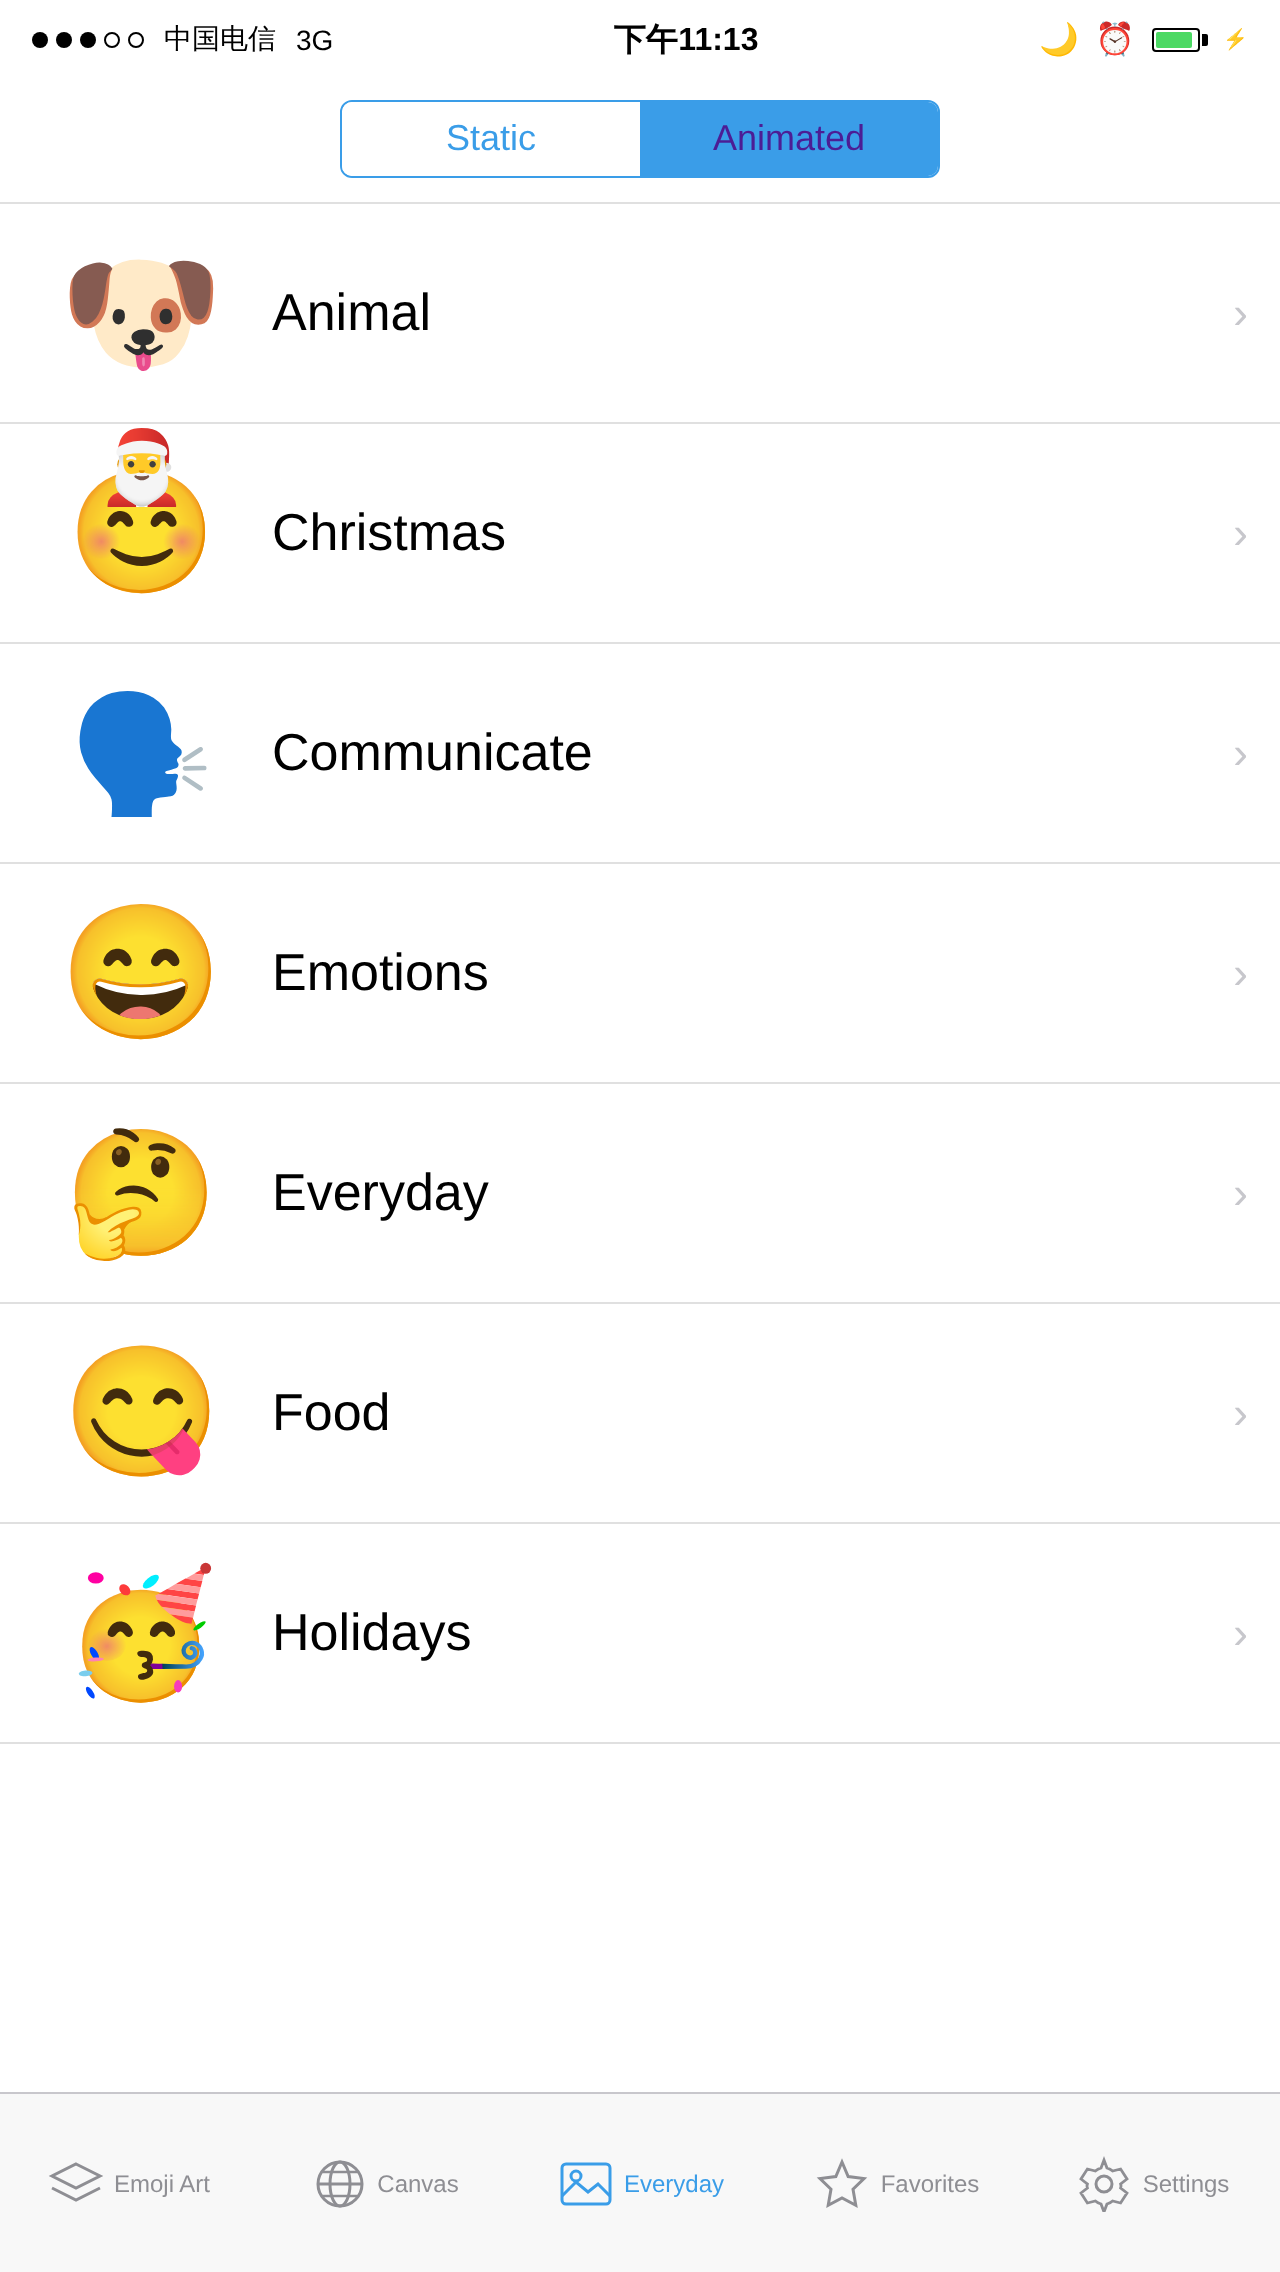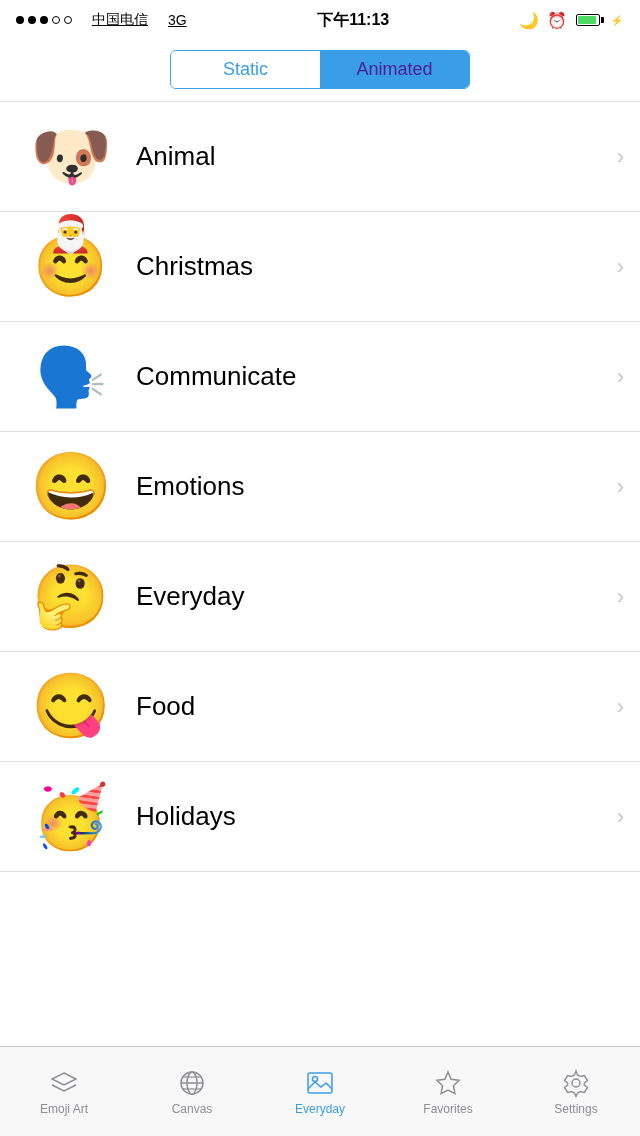--- a/index.html
+++ b/index.html
@@ -20,22 +20,21 @@
       display: flex;
       align-items: center;
       justify-content: space-between;
       padding: 0 16px;
       font-size: 14px;
       font-weight: 500;
     }
     .status-left {
       display: flex;
       align-items: center;
-      gap: 20px;
-      text-decoration: underline;
+      gap: 10px;
     }
     .status-dots {
       display: flex; gap: 4px; align-items: center;
     }
     .dot {
       width: 8px; height: 8px; border-radius: 50%; background: #000;
     }
     .dot.empty { background: transparent; border: 1.5px solid #000; }
     .status-carrier { font-size: 14px; }
     .status-right {
@@ -131,21 +130,21 @@
       width: 640px;
       height: 90px;
       background: #f8f8f8;
       border-top: 1px solid #c8c7cc;
       display: flex;
       align-items: center;
     }
     .tab-item {
       flex: 1;
       display: flex;
-      flex-direction: column;
+      flex-direction: row;
       align-items: center;
       justify-content: center;
       gap: 4px;
       cursor: pointer;
       height: 100%;
     }
     .tab-icon {
       width: 30px; height: 30px;
       display: flex; align-items: center; justify-content: center;
     }

